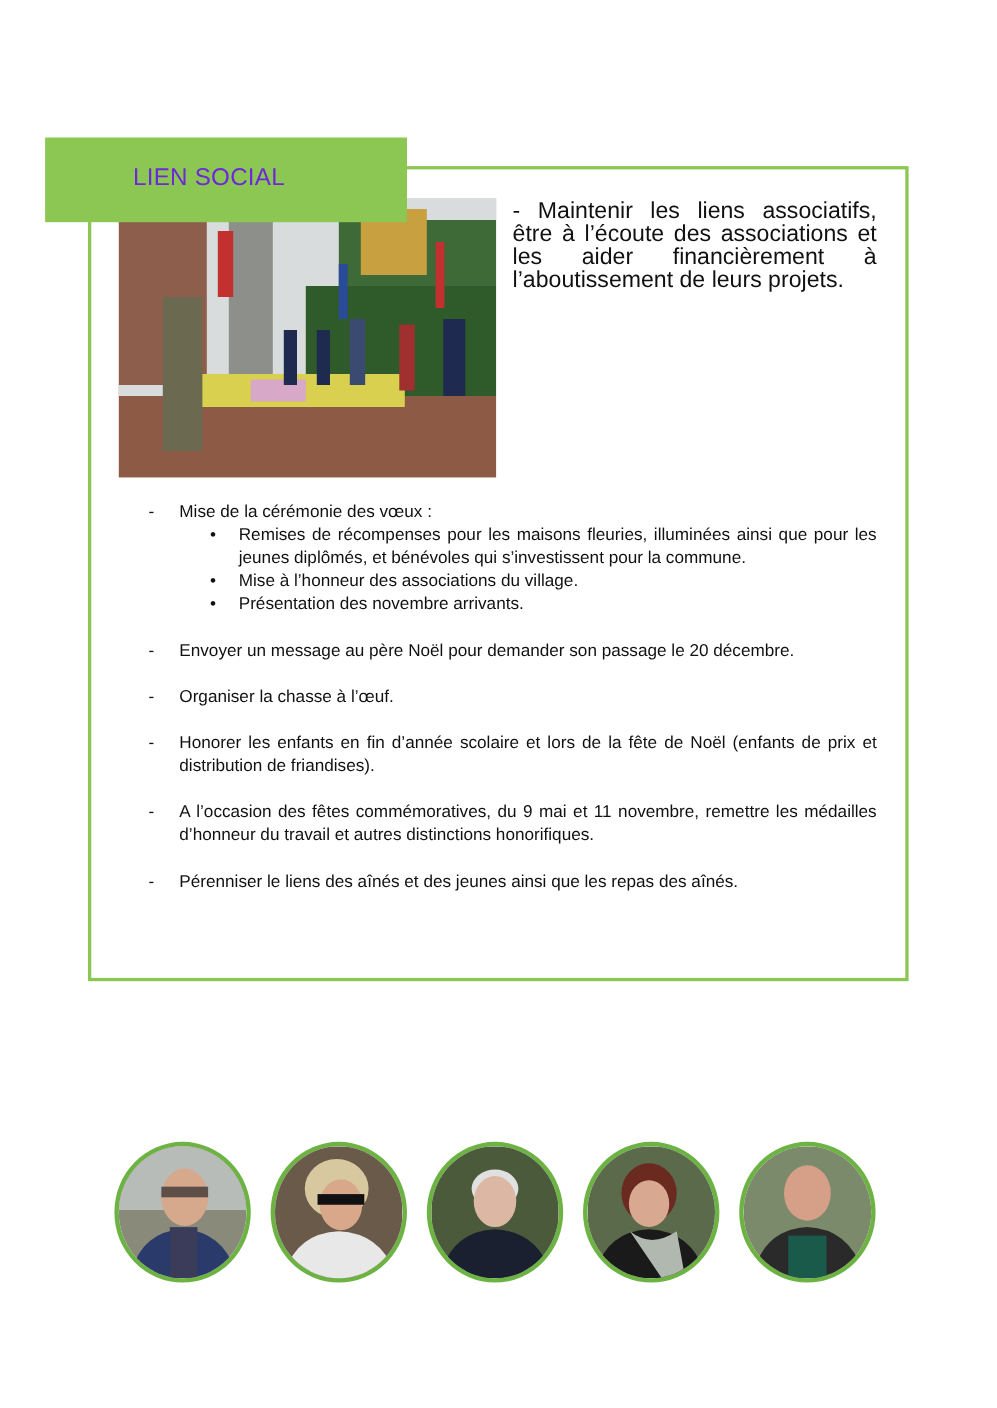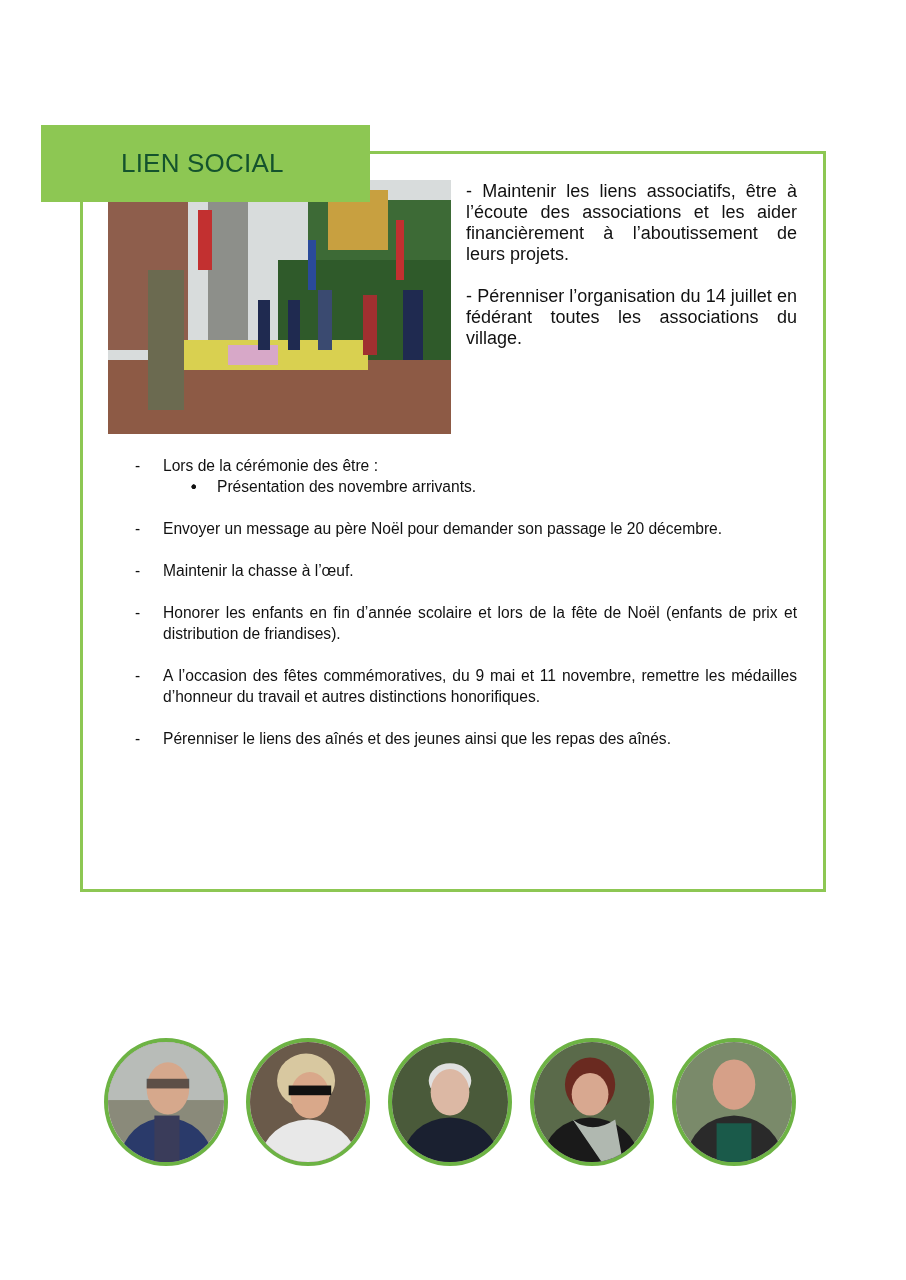--- a/index.html
+++ b/index.html
@@ -2,25 +2,25 @@
 <html><head>
 <meta charset="utf-8">
 <style>
   html, body { margin:0; padding:0; background:#ffffff; }
   body { width:906px; height:1280px; position:relative; overflow:hidden;
          font-family:"Liberation Sans", sans-serif; color:#111; }
   .frame { position:absolute; left:80px; top:151px; width:740px; height:735px;
            border:3px solid #8dc753; box-sizing:content-box; }
   .title-box { position:absolute; left:41px; top:125px; width:329px; height:77px;
                background:#8dc753; z-index:2; }
-  .title-box span { position:absolute; left:80px; top:23px; font-size:26px; color:#14532d;
+  .title-box span { position:absolute; left:80px; top:23px; font-size:22px; color:#6d28d9;
                     letter-spacing:0.2px; }
   .photo { position:absolute; left:108px; top:180px; width:343px; height:254px; overflow:hidden;
            background:#8a5a48; z-index:1; }
-  .right-col { position:absolute; left:466px; top:181px; width:331px; font-size:18px;
+  .right-col { position:absolute; left:466px; top:181px; width:331px; font-size:21px;
                line-height:21px; text-align:justify; }
   .right-col p { margin:0 0 21px 0; }
   .list { position:absolute; left:135px; top:455px; width:662px; font-size:15.6px; line-height:21px; }
   .item { position:relative; padding-left:28px; text-align:justify; margin-bottom:21px; }
   .item .dash { position:absolute; left:0; top:0; }
   .sub { margin:0; padding:0; list-style:none; }
   .sub li { position:relative; padding-left:54px; text-align:justify; }
   .sub li .dot { position:absolute; left:28px; top:0; }
   .portraits { position:absolute; left:104px; top:1038px; width:700px; height:132px; }
   .portrait { position:absolute; top:0; width:124px; height:128px; border-radius:50%;
@@ -54,40 +54,39 @@
     <rect x="150" y="120" width="12" height="50" fill="#1f2a50"></rect>
     <rect x="180" y="120" width="12" height="50" fill="#1f2a50"></rect>
     <rect x="210" y="110" width="14" height="60" fill="#3a4a70"></rect>
     <rect x="255" y="115" width="14" height="60" fill="#a03030"></rect>
     <rect x="295" y="110" width="20" height="70" fill="#1f2a50"></rect>
   </svg>
 </div>
 
 <div class="right-col">
   <p>- Maintenir les liens associatifs, être à l’écoute des associations et les aider financièrement à l’aboutissement de leurs projets.</p>
-  <p>- Pérenniser l’organisation du 14 juillet en fédérant toutes les associations du village.</p>
 </div>
 
 <div class="list">
   <div class="item">
     <span class="dash">-</span>
-    <div>Lors de la cérémonie des être :</div>
+    <div>Mise de la cérémonie des vœux :</div>
     <ul class="sub">
-      <li><span class="dot">•</span></li>
-      <li><span class="dot">•</span></li>
+      <li><span class="dot">•</span><span>Remises de récompenses pour les maisons fleuries, illuminées ainsi que pour les jeunes diplômés, et bénévoles qui s’investissent pour la commune.</span></li>
+      <li><span class="dot">•</span><span>Mise à l’honneur des associations du village.</span></li>
       <li><span class="dot">•</span><span>Présentation des novembre arrivants.</span></li>
     </ul>
   </div>
   <div class="item">
     <span class="dash">-</span>
     <div>Envoyer un message au père Noël pour demander son passage le 20 décembre.</div>
   </div>
   <div class="item">
     <span class="dash">-</span>
-    <div>Maintenir la chasse à l’œuf.</div>
+    <div>Organiser la chasse à l’œuf.</div>
   </div>
   <div class="item">
     <span class="dash">-</span>
     <div>Honorer les enfants en fin d’année scolaire et lors de la fête de Noël (enfants de prix et distribution de friandises).</div>
   </div>
   <div class="item">
     <span class="dash">-</span>
     <div>A l’occasion des fêtes commémoratives, du 9 mai et 11 novembre, remettre les médailles d’honneur du travail et autres distinctions honorifiques.</div>
   </div>
   <div class="item">

